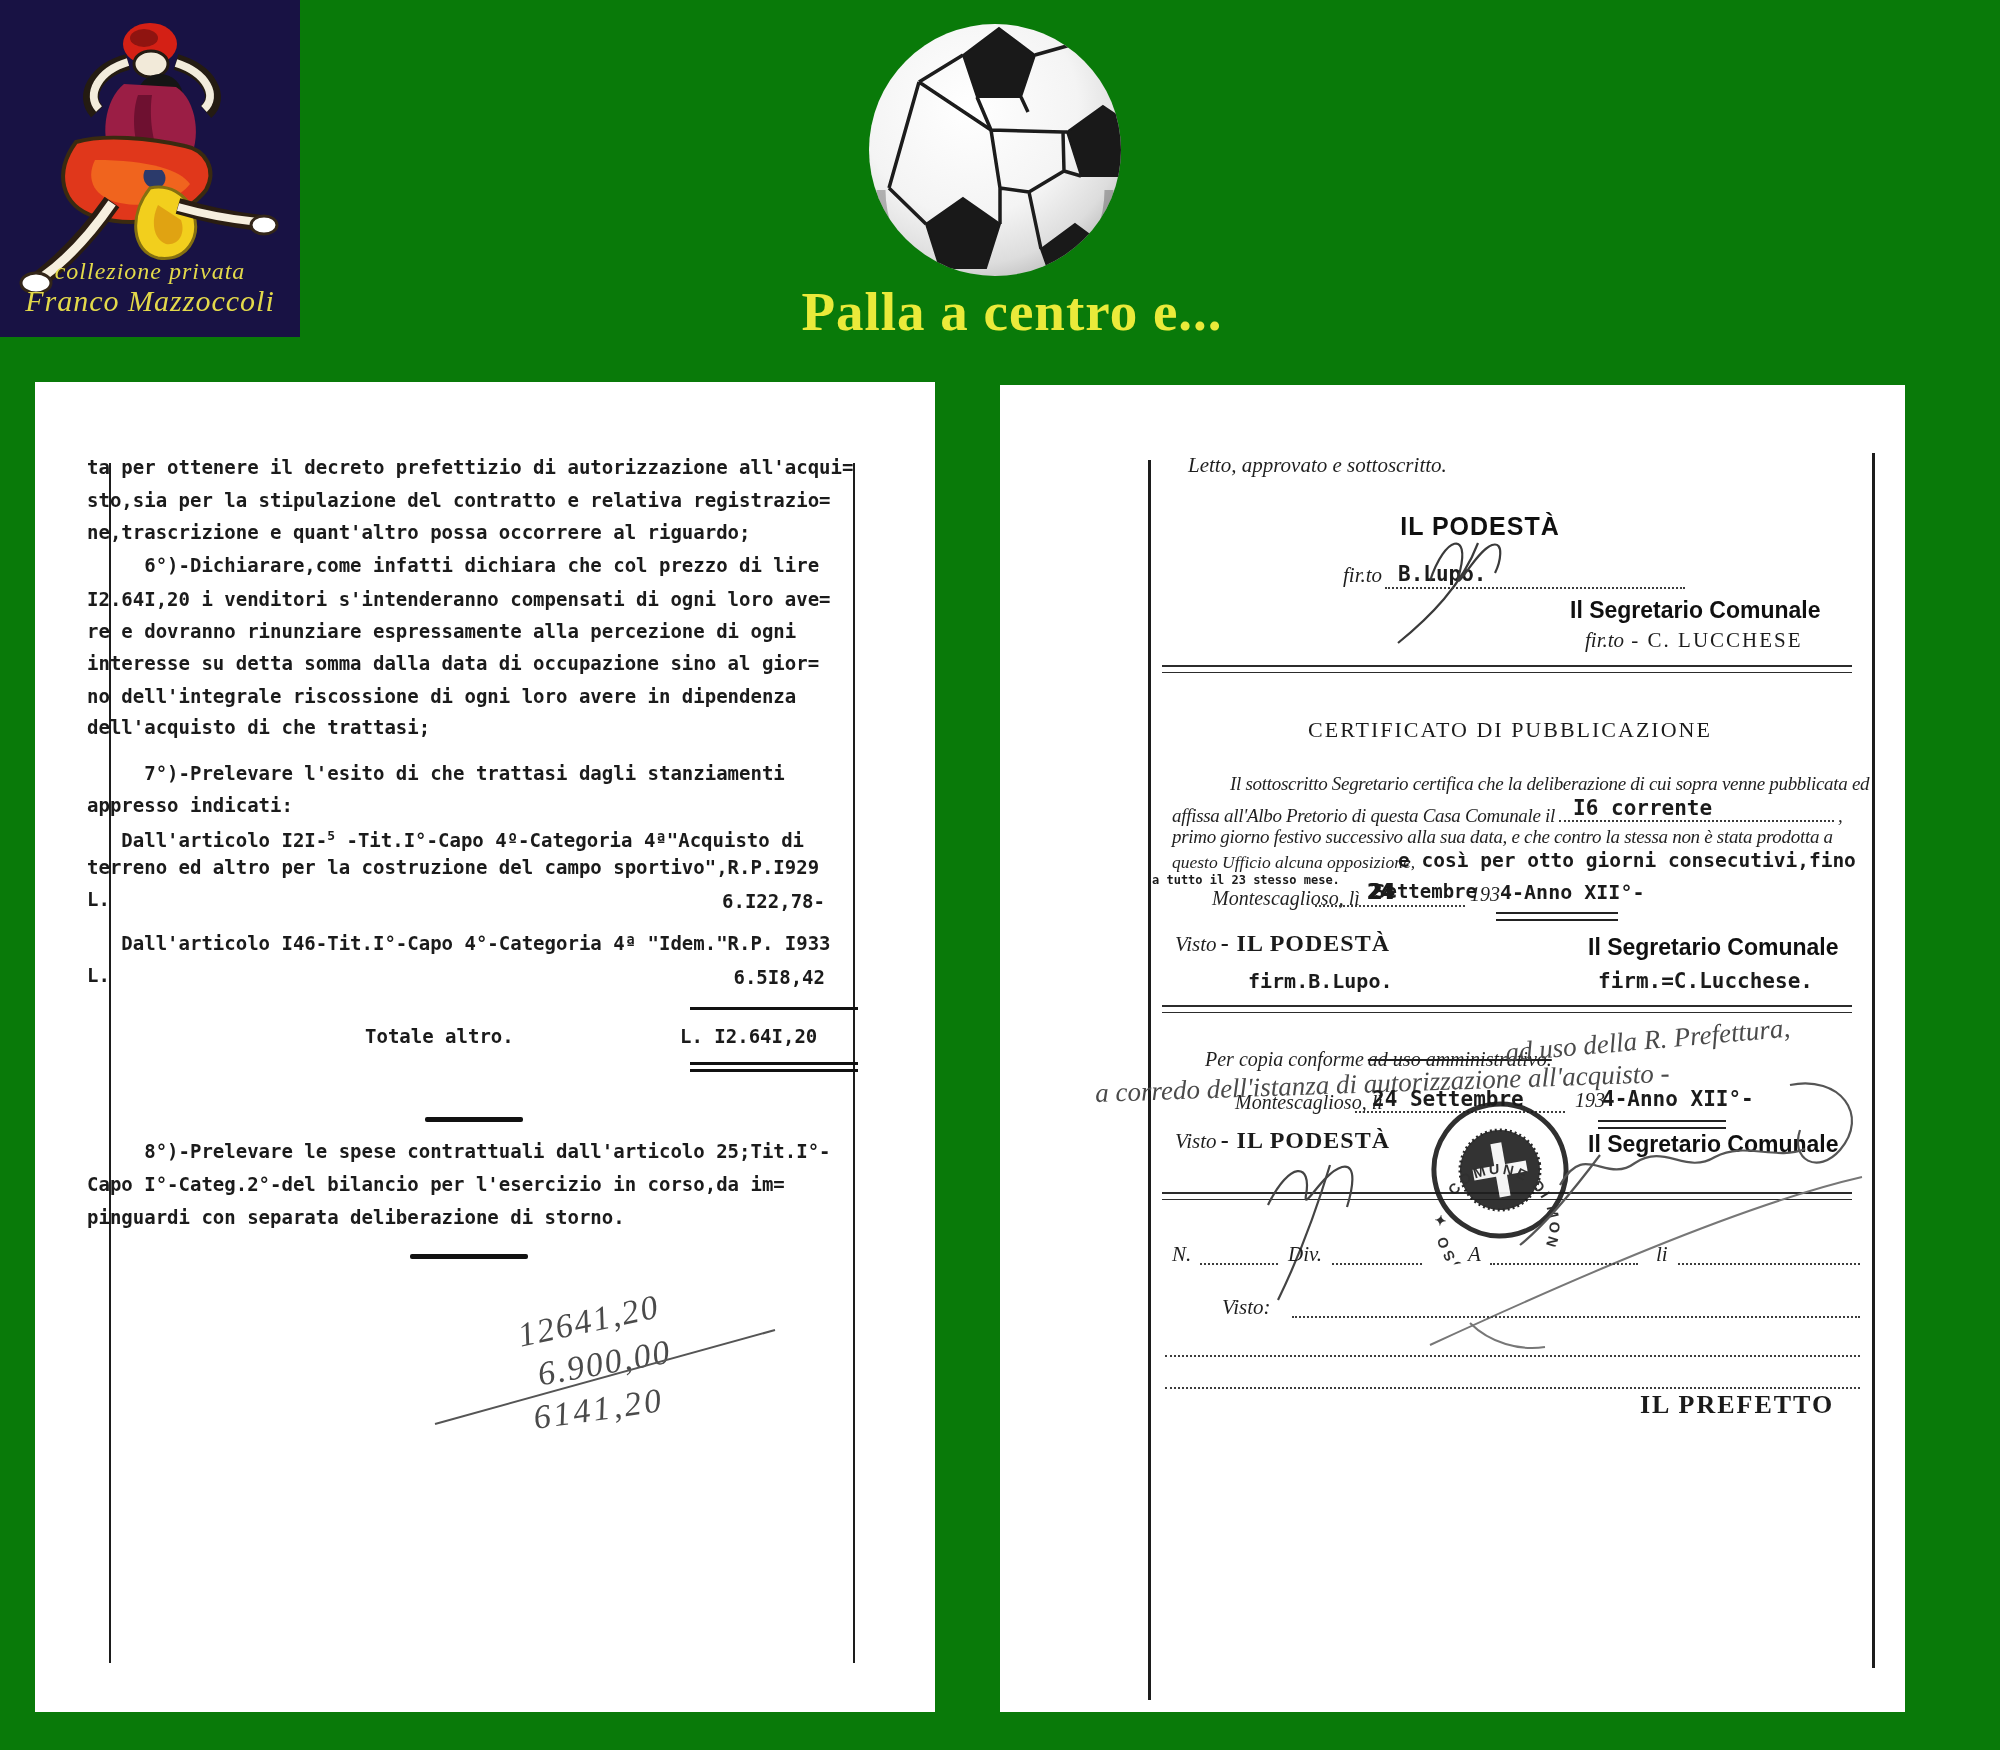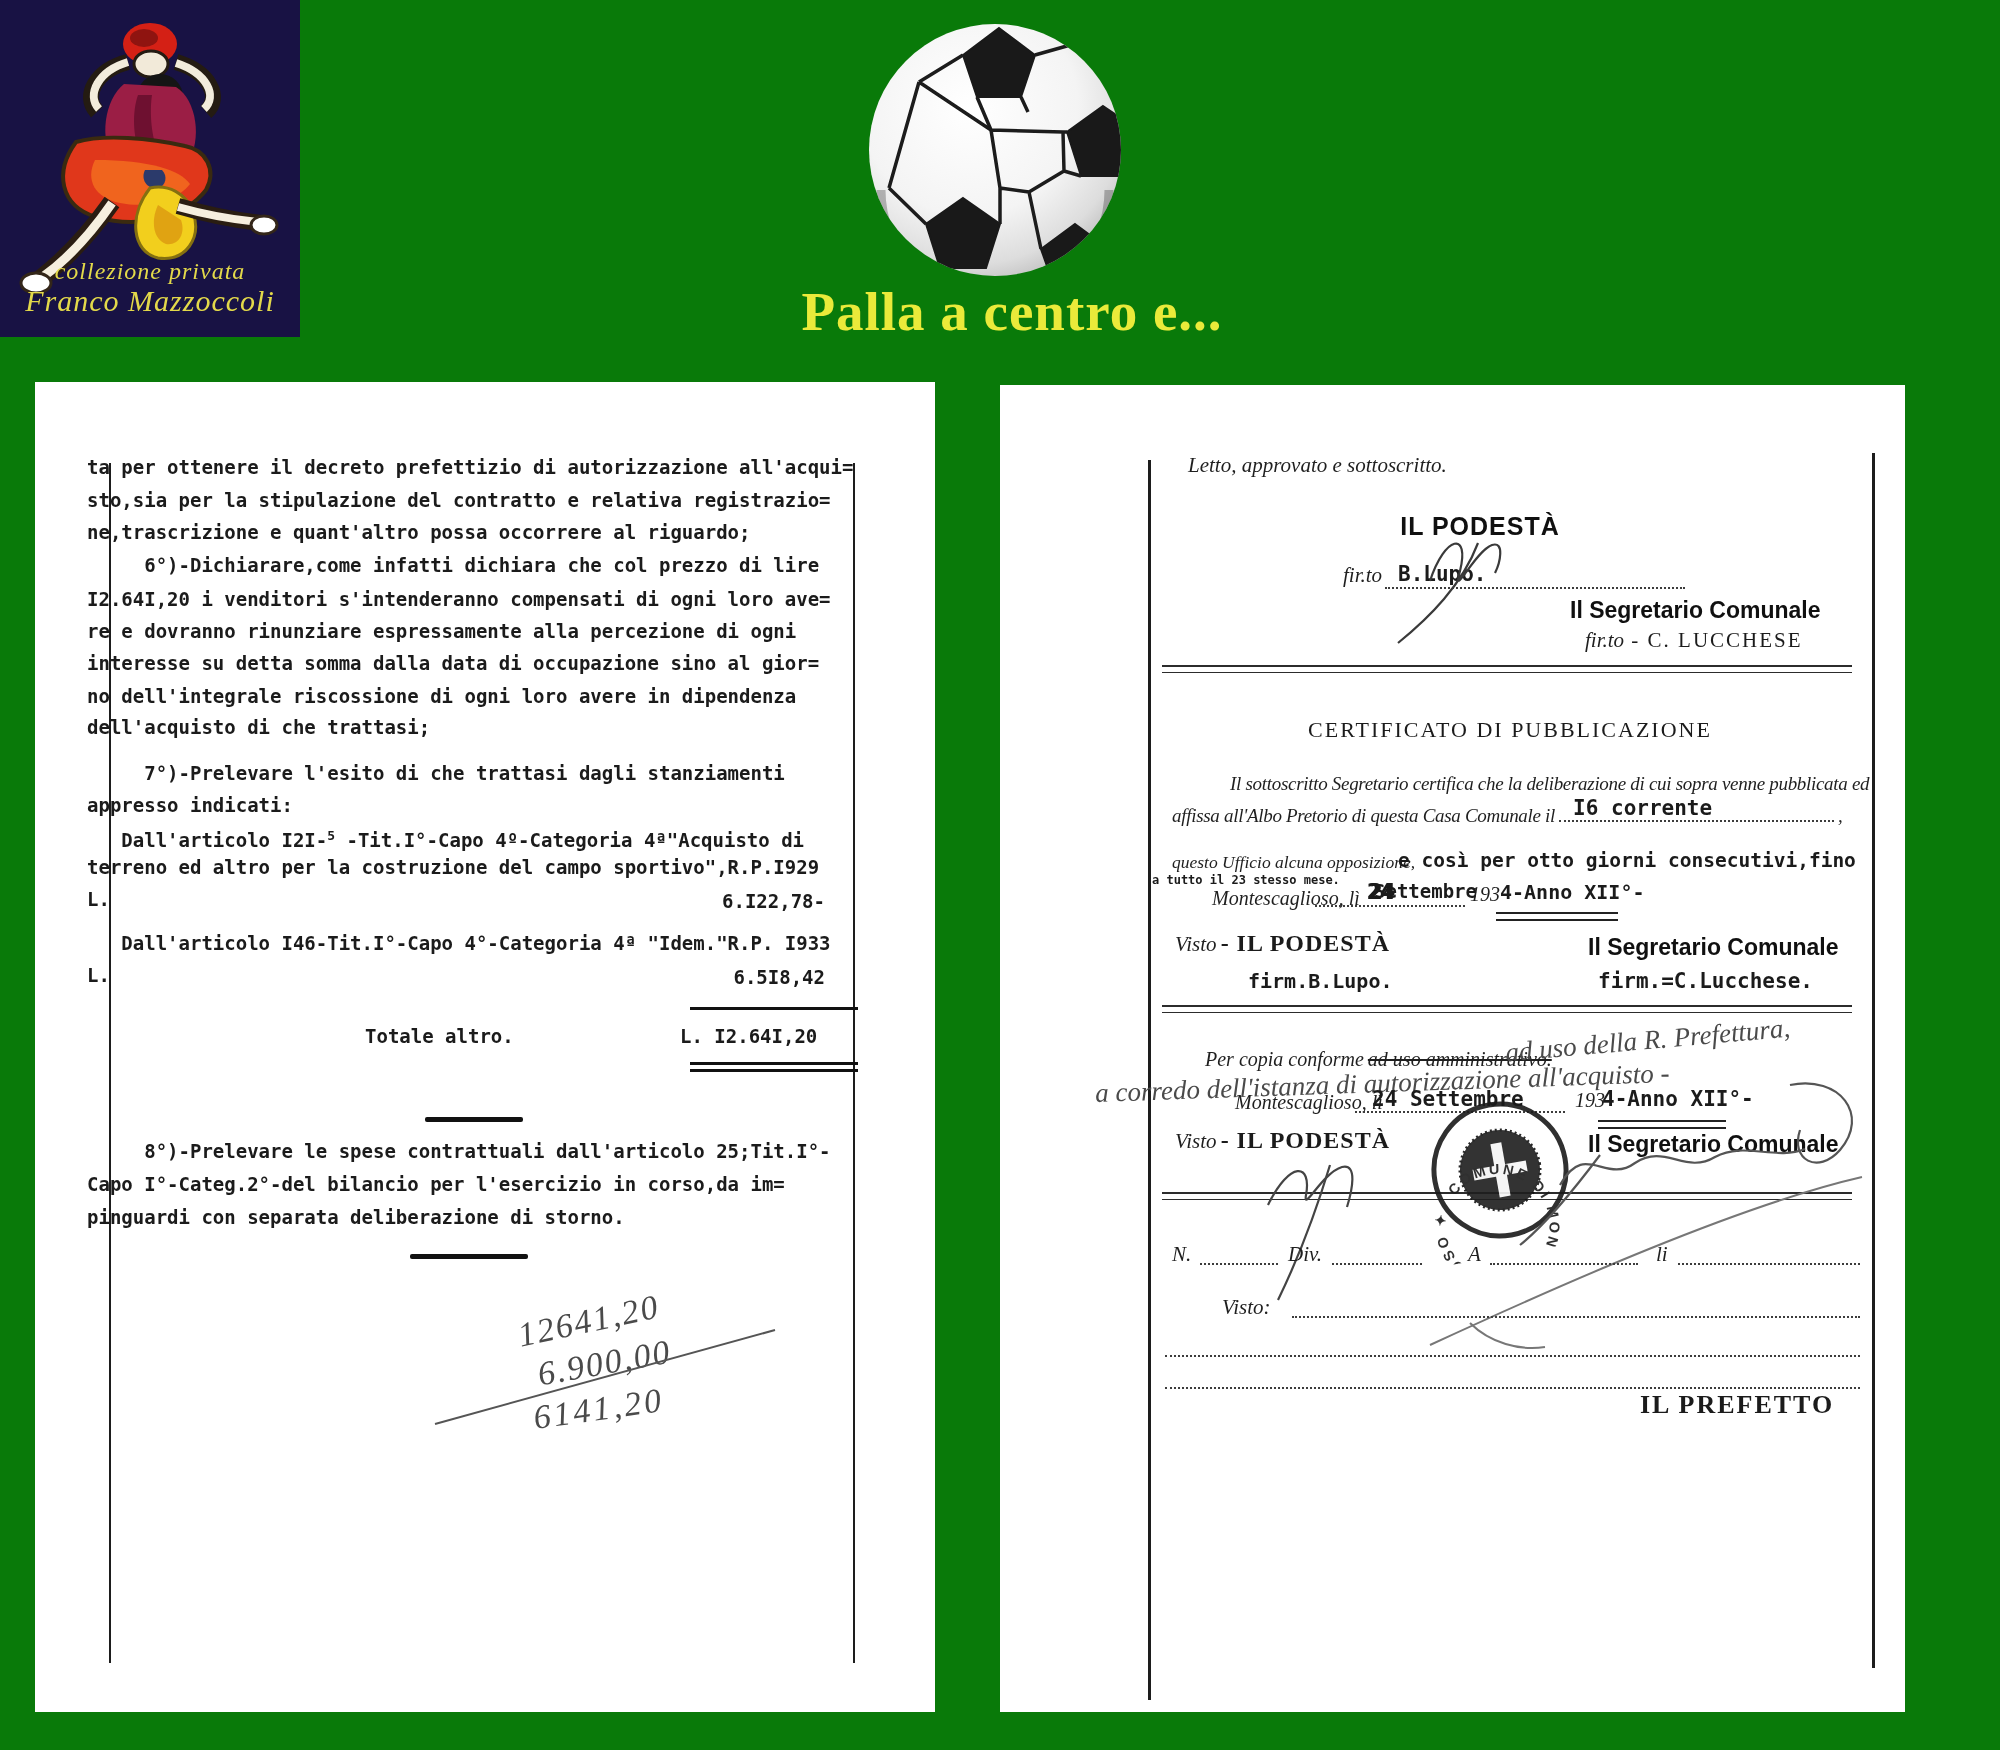--- a/index.html
+++ b/index.html
@@ -186,20 +186,21 @@
   <div class="abs it" style="left:172px;top:388px;font-size:19px;letter-spacing:-0.3px;white-space:nowrap;text-indent:58px;">Il sottoscritto Segretario certifica che la deliberazione di cui sopra venne pubblicata ed</div>
 
   <div class="abs serif" style="left:200px;top:332px;width:620px;text-align:center;font-size:22px;letter-spacing:2px;">CERTIFICATO DI PUBBLICAZIONE</div>
   <div class="abs" style="left:172px;top:415px;white-space:nowrap;">
     <span class="it" style="font-size:19px;letter-spacing:-0.3px;">affissa all'Albo Pretorio di questa Casa Comunale il</span>
     <span class="dotted" style="display:inline-block;width:275px;position:relative;height:20px;">
       <span class="typed abs" style="left:14px;top:-4px;font-size:21px;">I6 corrente</span>
     </span>
     <span class="it" style="font-size:19px;">,</span>
   </div>
+  <div class="abs it" style="left:172px;top:441px;font-size:19px;letter-spacing:-0.3px;white-space:nowrap;">primo giorno festivo successivo alla sua data, e che contro la stessa non è stata prodotta a</div>
   <div class="abs it" style="left:172px;top:467px;font-size:17.5px;white-space:nowrap;text-align:center;">questo Ufficio alcuna opposizione,</div>
   <div class="abs typed" style="left:398px;top:464px;font-size:19.5px;">e così per otto giorni consecutivi,fino</div>
 
   <div class="abs it" style="left:212px;top:502px;font-size:20px;">Montescaglioso, lì</div>
   <div class="abs dotted" style="left:315px;top:500px;width:150px;height:20px;"></div>
   <div class="abs typed" style="left:152px;top:488px;font-size:12px;">a tutto il 23 stesso mese.</div>
   <div class="abs typed overstrike" style="left:330px;top:495px;font-size:21px;">24</div>
   <div class="abs typed" style="left:374px;top:495px;font-size:19px;">Settembre</div>
   <div class="abs it" style="left:470px;top:498px;font-size:20px;">193</div>
   <div class="abs typed" style="left:500px;top:495px;font-size:20px;">4-Anno XII°-</div>

